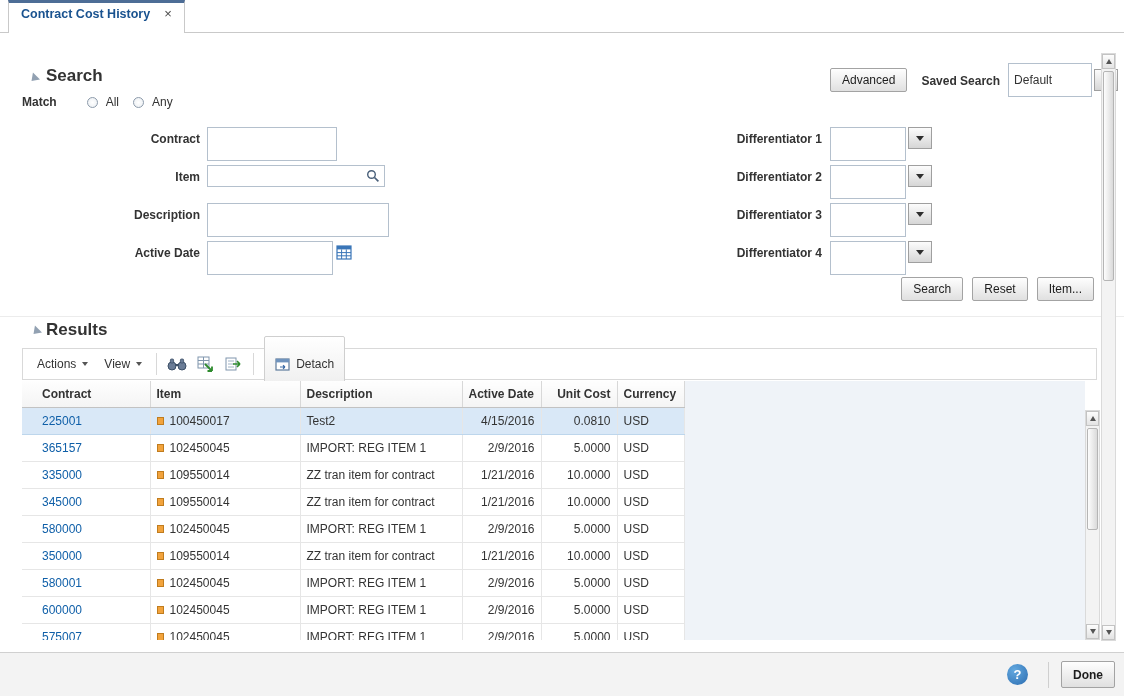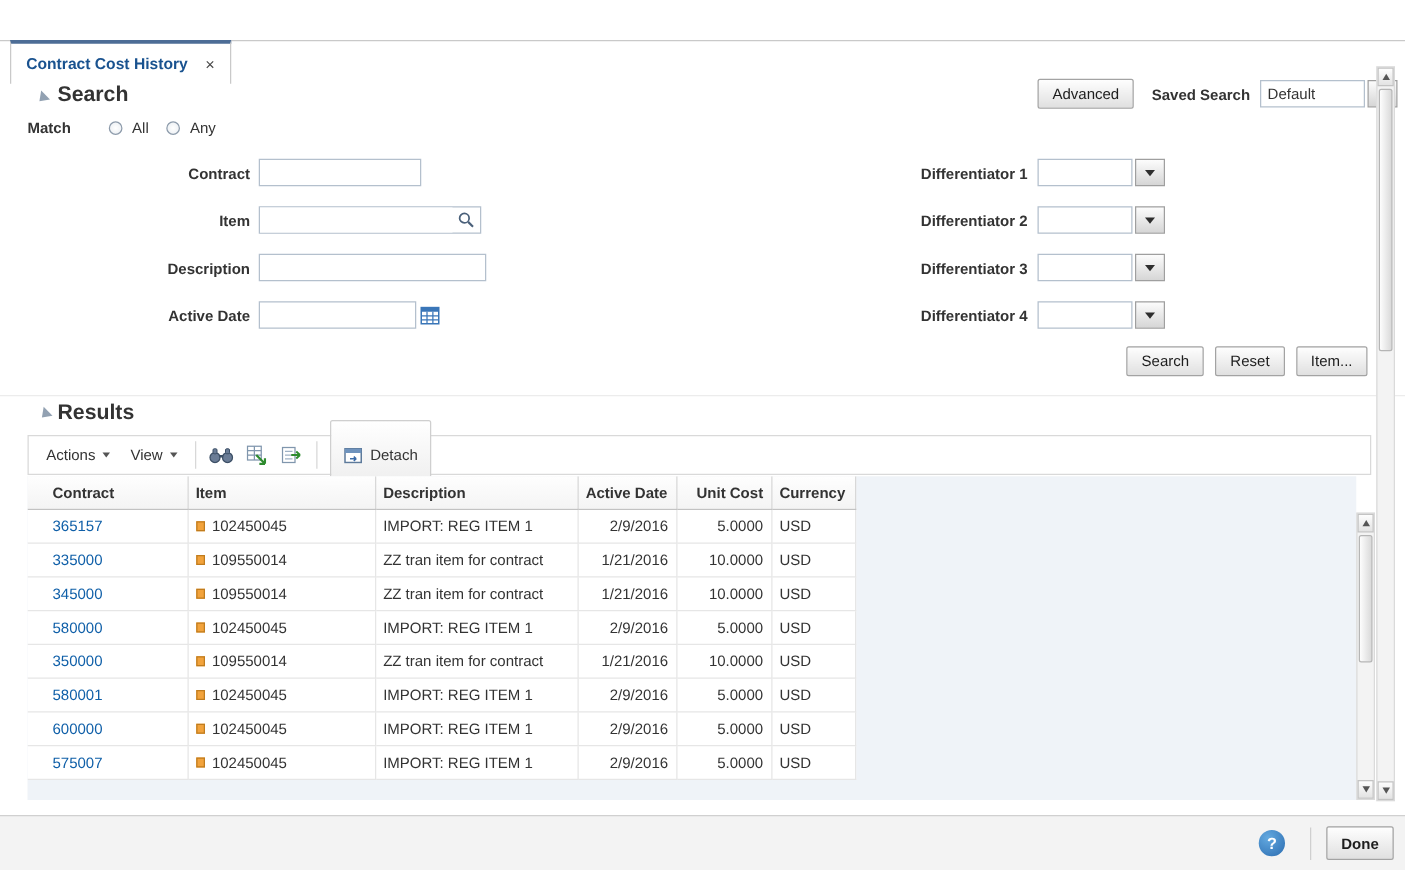--- a/index.html
+++ b/index.html
@@ -8,36 +8,36 @@
     position:relative; width:1124px; height:696px; overflow:hidden;
     background:#fff; font-family:"Liberation Sans", sans-serif;
     font-size:12px; color:#333;
   }
 
   
   .tabbar { position:absolute; top:0; left:0; width:100%; height:33px; background:#fff; border-bottom:1px solid #c9c9c9; }
   .tab {
     position:absolute; left:8px; top:0; height:33px; z-index:2;
     background:#fff; border:1px solid #c9c9c9; border-bottom:none; border-top:3px solid #4d6d96;
-    display:flex; align-items:center; gap:14px; padding:16px 12px;margin-top:32px;
+    display:flex; gap:14px; padding:4px 12px;
   }
   .tab-title { color:#19528f; font-weight:bold; font-size:12.5px; }
   .tab-close { color:#4a4a4a; font-size:13px; line-height:1; cursor:pointer; }
 
   
   .btn {
     display:inline-flex; align-items:center; justify-content:center;
     border:1px solid #a3a3a3; border-radius:2px;
     background:linear-gradient(#fefefe,#e0e0e0);
     padding:4px 11px; font-size:12px; color:#1d1d1d; cursor:pointer;
     font-family:"Liberation Sans", sans-serif;
   }
   .tf {
     border:1px solid #b4c0cd; height:22px; background:#fff;
-    padding:4px 5px; font-size:12px; color:#333; font-family:"Liberation Sans", sans-serif;
+    padding:16px 5px; font-size:12px; color:#333; font-family:"Liberation Sans", sans-serif;
   }
   .tf-wrap { display:flex; align-items:center; border:1px solid #b4c0cd; background:#fff; height:22px; }
   .tf-wrap input { border:none; outline:none; flex:1; height:20px; padding:0 5px; font-size:12px; font-family:"Liberation Sans", sans-serif; min-width:0; }
   .dd-btn {
     width:24px; height:22px; margin-left:2px; cursor:pointer;
     background:linear-gradient(#fcfcfc,#d6d6d6); border:1px solid #9f9f9f;
     display:inline-flex; align-items:center; justify-content:center;
   }
   .tri-down { width:0; height:0; border-left:4px solid transparent; border-right:4px solid transparent; border-top:5px solid #2e2e2e; }
   .tri-down.small { border-left-width:3.5px; border-right-width:3.5px; border-top-width:4.5px; border-top-color:#555; }
@@ -263,20 +263,28 @@
         <tr>
           <th class="col-contract">Contract</th>
           <th>Item</th>
           <th>Description</th>
           <th>Active Date</th>
           <th class="col-cost">Unit Cost</th>
           <th>Currency</th>
         </tr>
       </thead>
       <tbody>
+          <tr class="selected">
+            <td class="col-contract"><a href="#">225001</a></td>
+            <td class="col-item"><span class="item-sq"></span>100450017</td>
+            <td class="col-desc">Test2</td>
+            <td class="col-date">4/15/2016</td>
+            <td class="col-cost">0.0810</td>
+            <td class="col-curr">USD</td>
+          </tr>
           <tr>
             <td class="col-contract"><a href="#">365157</a></td>
             <td class="col-item"><span class="item-sq"></span>102450045</td>
             <td class="col-desc">IMPORT: REG ITEM 1</td>
             <td class="col-date">2/9/2016</td>
             <td class="col-cost">5.0000</td>
             <td class="col-curr">USD</td>
           </tr>
           <tr>
             <td class="col-contract"><a href="#">335000</a></td>

